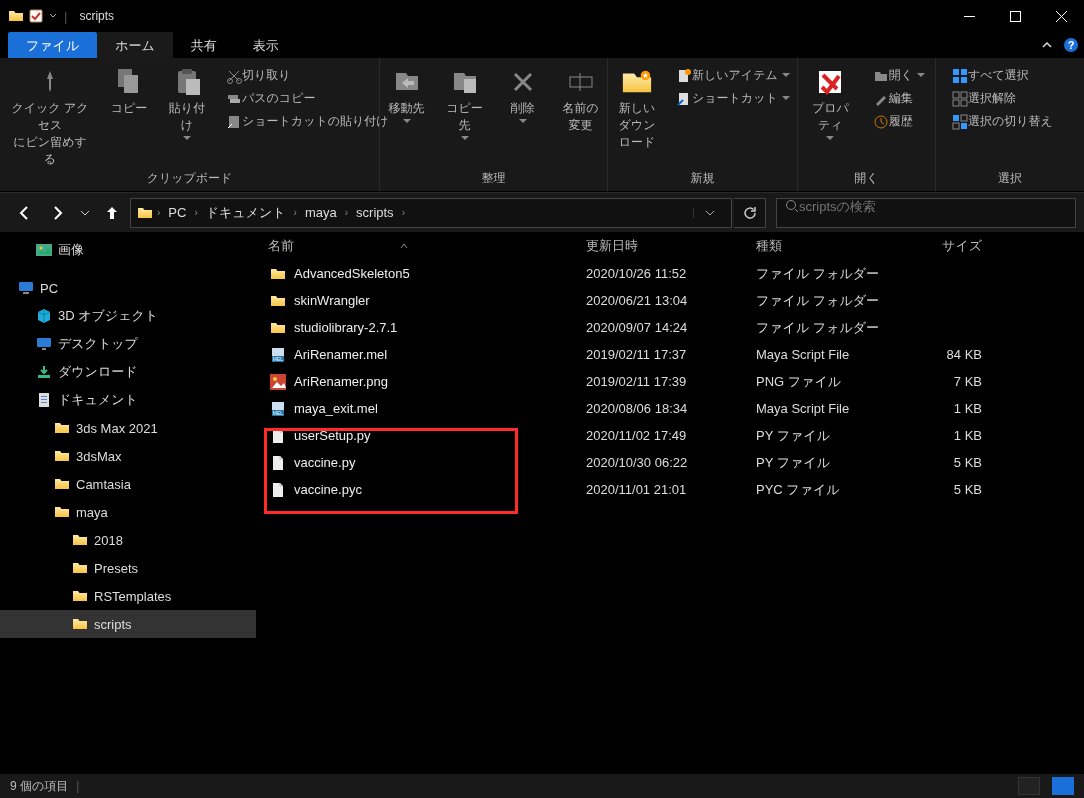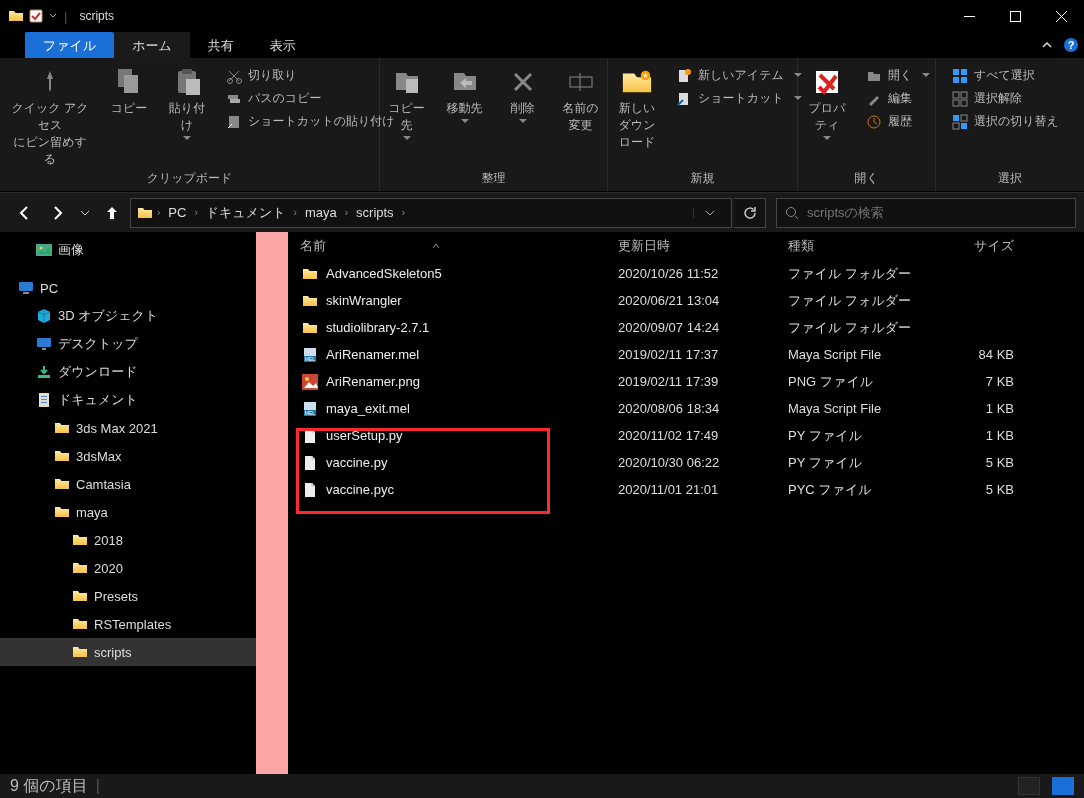--- a/index.html
+++ b/index.html
@@ -9,51 +9,51 @@
 .titlebar { height:32px; background:#000; display:flex; align-items:center; padding-left:8px; }
 .titlebar .folder-ico { width:16px; height:16px; }
 .titlebar .spacer { flex:1; }
 .titlebar .win-btn { width:46px; height:32px; display:flex; align-items:center; justify-content:center; color:#fff; font-size:11px;}
 .titlebar .sep { color:#555; margin:0 6px; }
 .titlebar .title { color:#ddd; font-size:12px; margin-left:6px;}
 
 .quick-ico { width:16px; height:16px; margin-left:4px; }
 
 
-.tabs { height:26px; display:flex; align-items:stretch; background:#000; padding-left:25px; }
+.tabs { height:26px; display:flex; align-items:stretch; background:#000; padding-left:8px; }
 .tab { padding:4px 18px 2px; color:#ddd; font-size:13px; display:flex; align-items:center; }
 .tab.active { background:#1a6fd8; color:#fff; border-top-left-radius:2px; border-top-right-radius:2px;}
 .tab.sel { background:#1a1a1a; }
 .tabs .spacer { flex:1; }
 .tabs .collapse { width:22px; display:flex; align-items:center; justify-content:center; color:#ddd; }
 .tabs .help { width:26px; display:flex; align-items:center; justify-content:center; }
 
 
 .ribbon { height:134px; background:#191919; display:flex; border-bottom:1px solid #000;}
 .rib-group { display:flex; flex-direction:column; border-right:1px solid #2a2a2a; padding:4px 0 0; }
 .rib-body { flex:1; display:flex; align-items:flex-start; }
 .rib-label { text-align:center; color:#bbb; font-size:12px; padding:2px 0 4px; }
 .big-btn { display:flex; flex-direction:column; align-items:center; justify-content:flex-start; padding:4px 8px 0; color:#bbb; font-size:12px; text-align:center; gap:2px; min-width:58px;}
 .big-btn .ico { width:32px; height:32px; display:flex; align-items:center; justify-content:center;}
-.sm-row { display:flex; align-items:center; gap:6px; padding:3px 10px; color:#bbb; font-size:12px; white-space:nowrap;}
+.sm-row { display:flex; align-items:center; padding:3px 10px; color:#bbb; font-size:12px; white-space:nowrap;}
 .stack { display:flex; flex-direction:column; padding-top:2px;}
 
 
 .addrbar { height:40px; background:#191919; display:flex; align-items:center; gap:2px; padding:0 8px; border-top:1px solid #2a2a2a;}
 .nav-btn { width:32px; height:32px; display:flex; align-items:center; justify-content:center; color:#ddd; font-size:16px;}
 .addr-box { flex:1; height:30px; background:#111; border:1px solid #444; display:flex; align-items:center; padding:0 6px; gap:4px;}
 .crumb { color:#ddd; font-size:13px; padding:0 4px; }
 .crumb-sep { color:#888; font-size:10px; }
 .addr-drop { width:32px; display:flex; align-items:center; justify-content:center; color:#aaa; border-left:1px solid #333;}
 .refresh { width:32px; height:30px; display:flex; align-items:center; justify-content:center; color:#ccc; border:1px solid #444; border-left:none; background:#111;}
-.search-box { width:300px; height:30px; background:#111; border:1px solid #444; display:flex; align-items:center; padding:0 8px; gap:8px; margin-left:8px;}
+.search-box { width:300px; height:30px; background:#111; border:1px solid #444; display:flex; align-items:flex-start; padding:0 8px; margin-left:8px;}
 .search-box input { background:transparent; border:none; color:#888; font-size:13px; outline:none; flex:1;}
 
 
-.main { display:flex; height:calc(798px - 32px - 26px - 134px - 40px - 24px); background:#fca5a5;gap:32px;}
+.main { display:flex; height:calc(798px - 32px - 26px - 134px - 40px - 24px); background:#fca5a5;}
 .sidebar { width:256px; background:#000; overflow:hidden; padding-top:4px;}
 .tree-item { display:flex; align-items:center; height:28px; color:#ddd; font-size:13px; gap:6px; padding-left:18px;}
 .tree-item.sel { background:#333; }
 .tree-item .ico { width:16px; height:16px; }
 .indent1 { padding-left:36px; }
 .indent2 { padding-left:54px; }
 .indent3 { padding-left:72px; }
 
 .file-area { flex:1; background:#000; position:relative;}
 .col-headers { display:flex; height:28px; align-items:center; color:#bbb; font-size:13px; border-bottom:1px solid #000;}
@@ -64,21 +64,21 @@
 .file-list { }
 .file-row { display:flex; height:27px; align-items:center; color:#eee; font-size:13px;}
 .fc-name { width:330px; padding-left:14px; display:flex; align-items:center; gap:8px;}
 .fc-date { width:170px; color:#ddd;}
 .fc-type { width:150px; color:#ddd;}
 .fc-size { width:86px; text-align:right; padding-right:10px; color:#ddd;}
 
 .highlight-box { position:absolute; border:3px solid #ff2a2a; pointer-events:none; }
 
 
-.statusbar { height:24px; background:#191919; display:flex; align-items:center; padding:0 10px; color:#bbb; font-size:16px; gap:8px;}
+.statusbar { height:24px; background:#191919; display:flex; align-items:center; padding:0 10px; color:#bbb; font-size:12px; gap:8px;}
 .statusbar .spacer { flex:1; }
 .view-btn { width:22px; height:18px; border:1px solid #333; background:#222; margin-left:4px; }
 .view-btn.active { background:#1a6fd8; border-color:#1a6fd8;}
 
 
 svg { display:block; }
 
 
 .folder-svg { width:16px; height:16px; }
 </style>
@@ -206,36 +206,36 @@
     </div>
     <div class="rib-label">クリップボード</div>
   </div>
 
   <div class="rib-group" style="width:228px">
     <div class="rib-body" style="justify-content:center">
       <div class="big-btn">
           <div class="ico">
             <svg width="30" height="30" viewBox="0 0 30 30">
               <path fill="#888" d="M4 6h10l2 3h10v14H4z"></path>
-              <rect x="14" y="12" width="12" height="14" fill="#bbb"></rect>
-            </svg>
-          </div>
-          <span>コピー先</span>
+              <path d="M10 16l6-5v3h6v4h-6v3z" fill="#bbb"></path>
+            </svg>
+          </div>
+          <span>移動先</span>
           <svg width="8" height="5" viewBox="0 0 8 5">
             <path d="M0 0l4 4 4-4" fill="#888"></path>
           </svg>
         </div>
       <div class="big-btn">
           <div class="ico">
             <svg width="30" height="30" viewBox="0 0 30 30">
               <path fill="#888" d="M4 6h10l2 3h10v14H4z"></path>
-              <path d="M10 16l6-5v3h6v4h-6v3z" fill="#bbb"></path>
-            </svg>
-          </div>
-          <span>移動先</span>
+              <rect x="14" y="12" width="12" height="14" fill="#bbb"></rect>
+            </svg>
+          </div>
+          <span>コピー先</span>
           <svg width="8" height="5" viewBox="0 0 8 5">
             <path d="M0 0l4 4 4-4" fill="#888"></path>
           </svg>
         </div>
       <div class="big-btn">
           <div class="ico">
             <svg width="26" height="26" viewBox="0 0 26 26">
               <path d="M5 5l16 16M21 5L5 21" stroke="#888" stroke-width="3"></path>
             </svg>
           </div>
@@ -508,26 +508,20 @@
     <div class="tree-item indent3">
         <svg class="ico" viewBox="0 0 16 16">
           <path fill="url(#fld)" d="M1 3h5l1.5 2H15v8H1z"></path>
         </svg>
         <span>2018</span>
       </div>
     <div class="tree-item indent3">
         <svg class="ico" viewBox="0 0 16 16">
           <path fill="url(#fld)" d="M1 3h5l1.5 2H15v8H1z"></path>
         </svg>
-        <span>2020</span>
-      </div>
-    <div class="tree-item indent3">
-        <svg class="ico" viewBox="0 0 16 16">
-          <path fill="url(#fld)" d="M1 3h5l1.5 2H15v8H1z"></path>
-        </svg>
         <span>Presets</span>
       </div>
     <div class="tree-item indent3">
         <svg class="ico" viewBox="0 0 16 16">
           <path fill="url(#fld)" d="M1 3h5l1.5 2H15v8H1z"></path>
         </svg>
         <span>RSTemplates</span>
       </div>
     <div class="tree-item indent3 sel">
         <svg class="ico" viewBox="0 0 16 16">

